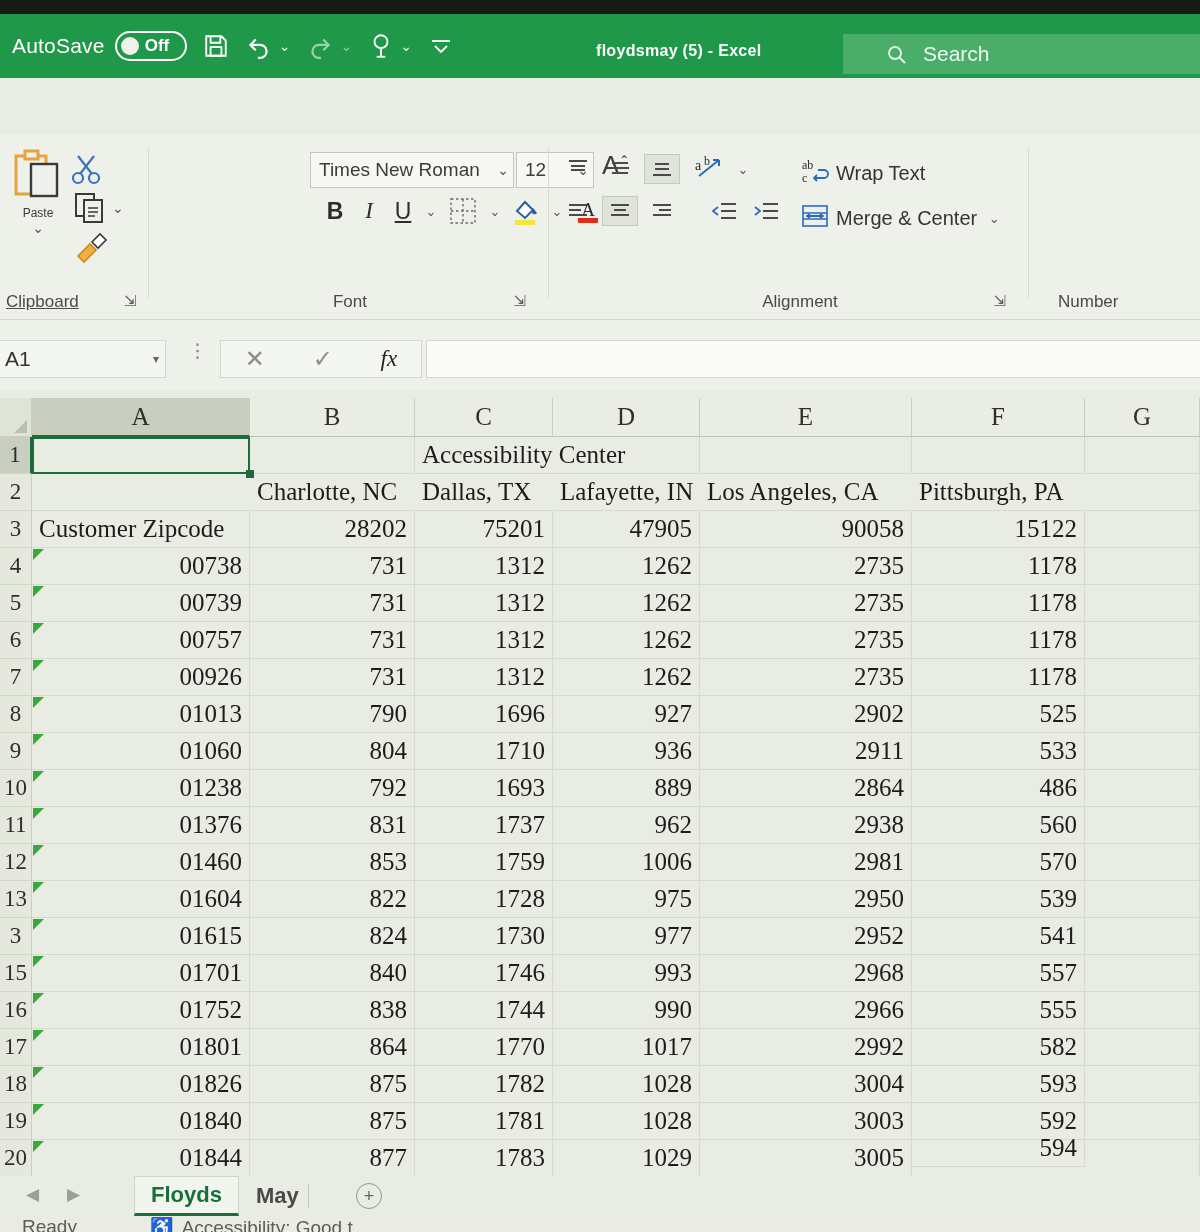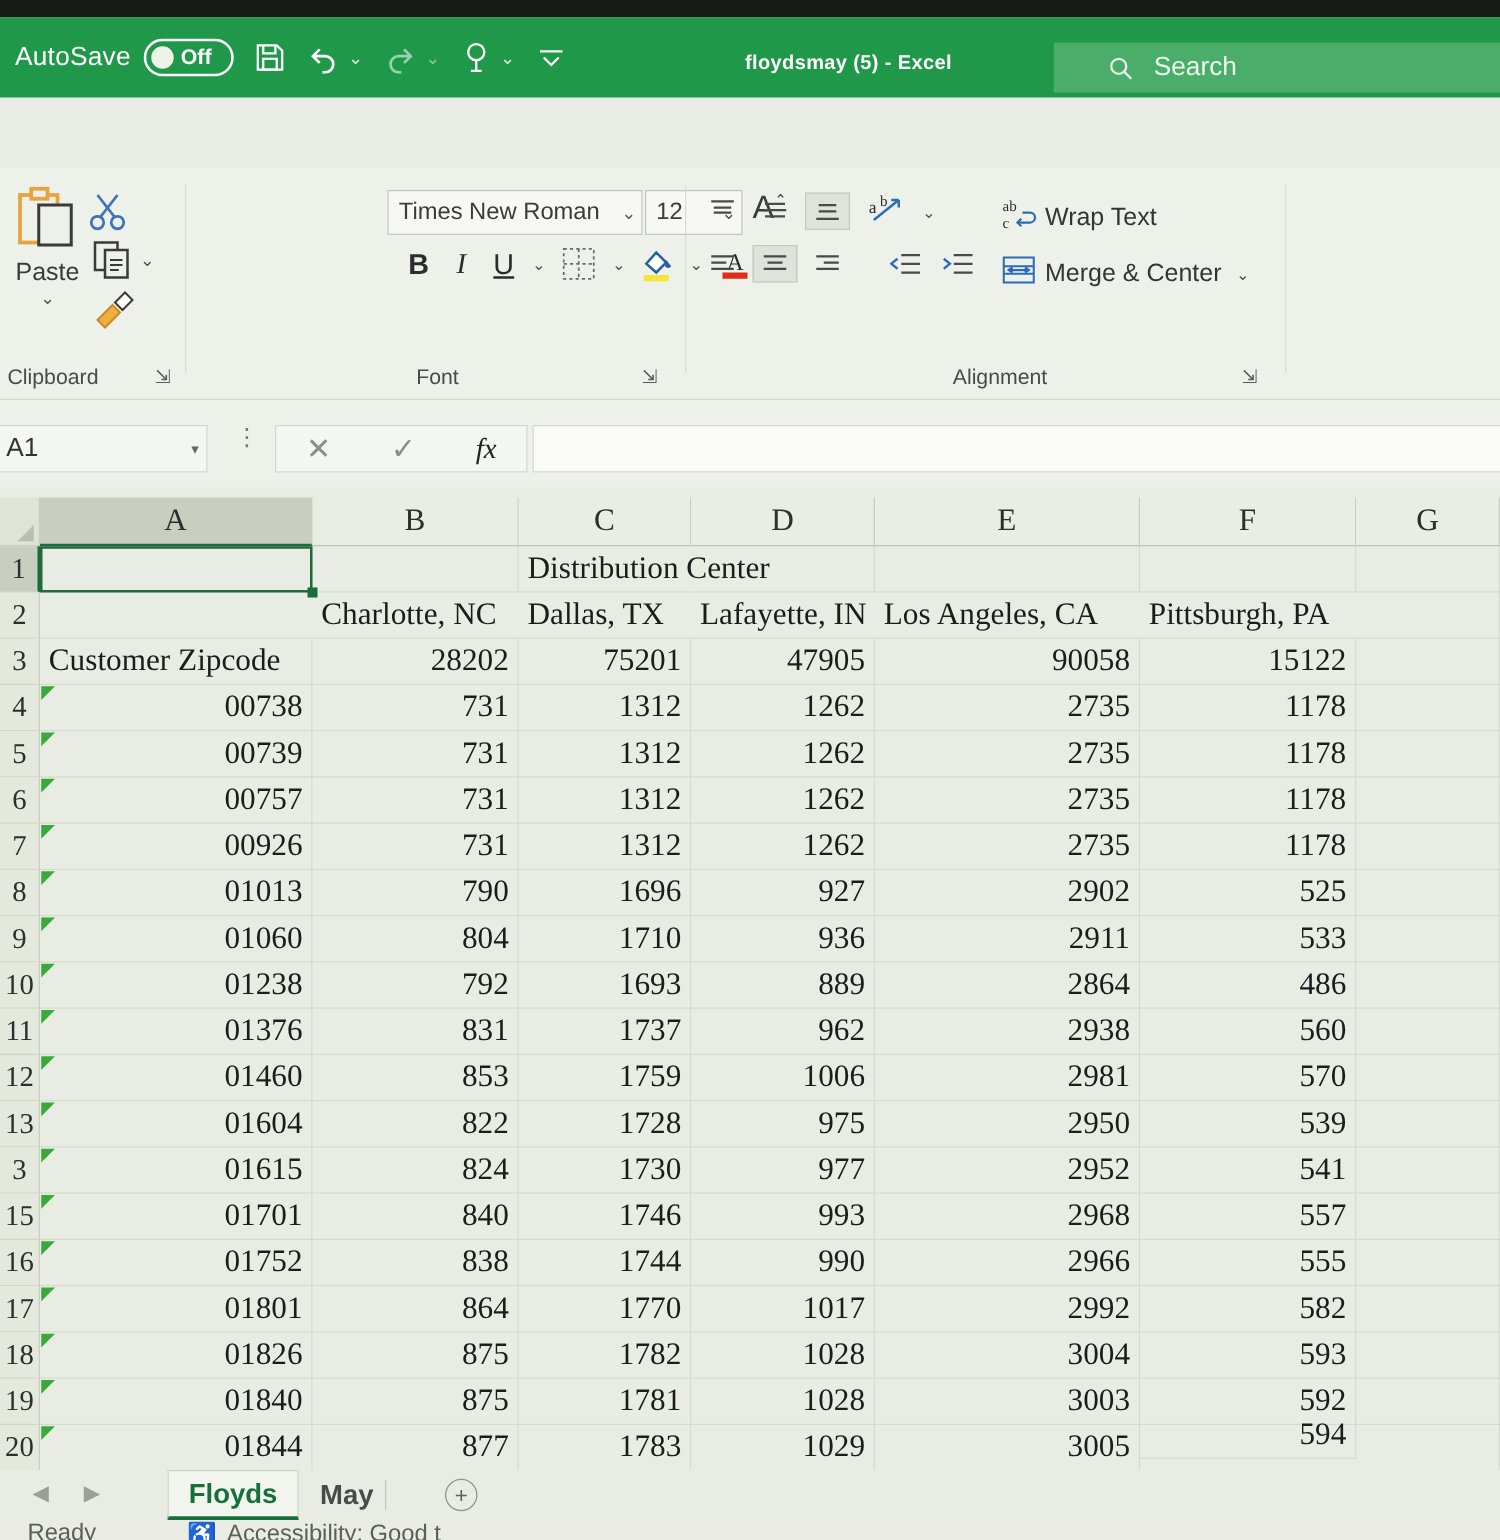--- a/index.html
+++ b/index.html
@@ -64,21 +64,21 @@
   .grp { position:absolute; top:0; height:186px; }
   .grplabel {
     position:absolute; bottom:8px; width:100%; text-align:center;
     font-size:17px; color:#4a4a4a;
   }
   .dialoglauncher { position:absolute; bottom:10px; font-size:15px; color:#5a5a5a; }
   .grpsep { position:absolute; top:14px; width:1px; height:150px; background:#d7dbd1; }
 
   
   .paste-wrap { position:absolute; left:6px; top:14px; width:64px; text-align:center; }
-  .paste-lbl { font-size:20px; color:#3b3b3b; margin-top:2px; }
+  .paste-lbl { font-size:12px; color:#3b3b3b; margin-top:2px; }
   .caret { font-size:14px; color:#555; }
 
   
   .fontname {
     position:absolute; left:160px; top:18px; width:204px; height:36px;
     border:1px solid #c3c7bd; background:#f7f8f4;
     display:flex; align-items:center; padding:0 4px 0 8px; justify-content:space-between;
   }
   .fontname span:first-child { font-size:19px; color:#3b3b3b; white-space:nowrap; }
   .fontsize {
@@ -299,21 +299,21 @@
         </svg>
       </div>
       <div class="caret" style="position:absolute; left:112px; top:66px;">⌄</div>
       <div style="position:absolute; left:72px; top:96px;">
         <svg width="38" height="34" viewBox="0 0 38 34" fill="none">
           <path d="M6 26 L18 14 L24 20 L12 32 Z" fill="#f0b041" stroke="#c98a20" stroke-width="1.6"></path>
           <path d="M20 12 L28 4 L34 10 L26 18 Z" fill="#ffffff" stroke="#3a3a3a" stroke-width="1.6"></path>
         </svg>
       </div>
 
-      <div class="grplabel" style="text-align:right; left:6px; width:auto;">Clipboard</div>
+      <div class="grplabel" style="text-align:right; left:6px; width:auto;text-decoration:underline;">Clipboard</div>
       <div class="dialoglauncher" style="left:124px;">⇲</div>
       <div class="grpsep" style="left:148px;"></div>
     </div>
 
     <div class="grp" style="left:150px; width:400px;">
       <div class="fontname">
         <span>Times New Roman</span>
         <span class="caret">⌄</span>
       </div>
       <div class="fontsize">
@@ -443,20 +443,24 @@
         </span>
         <span>Merge &amp; Center</span>
         <span class="mini-caret">⌄</span>
       </div>
 
       <div class="grplabel" style="left:130px; width:240px;">Alignment</div>
       <div class="dialoglauncher" style="right:24px;">⇲</div>
       <div class="grpsep" style="left:478px;"></div>
     </div>
 
+    <div class="grp" style="left:1030px; width:170px;">
+
+      <div class="grplabel" style="left:28px; width:auto;">Number</div>
+    </div>
   </div>
 
   <div class="fbar"></div>
   <div class="namebox">
     <span class="nbtext">A1</span>
     <span class="nbcaret">▾</span>
   </div>
   <div class="fbar-kebab">⋮</div>
   <div class="fbtns">
     <span class="xm">✕</span>
@@ -494,21 +498,21 @@
         <div class="rh" style="top: 557px;">15</div>
         <div class="rh" style="top: 594px;">16</div>
         <div class="rh" style="top: 631px;">17</div>
         <div class="rh" style="top: 668px;">18</div>
         <div class="rh" style="top: 705px;">19</div>
         <div class="rh" style="top: 742px;">20</div>
       </div>
     <div id="cells">
         <div class="cell l" style="left: 32px; top: 39px; width: 218px;"></div>
         <div class="cell l" style="left: 250px; top: 39px; width: 165px;"></div>
-        <div class="cell l overflow" style="left: 415px; top: 39px; width: 138px;">Distribution Center</div>
+        <div class="cell l overflow" style="left: 415px; top: 39px; width: 138px;">Accessibility Center</div>
         <div class="cell l" style="left: 553px; top: 39px; width: 147px;"></div>
         <div class="cell l" style="left: 700px; top: 39px; width: 212px;"></div>
         <div class="cell l" style="left: 912px; top: 39px; width: 173px;"></div>
         <div class="cell l" style="left: 1085px; top: 39px; width: 115px;"></div>
         <div class="cell l overflow" style="left: 32px; top: 76px; width: 218px;"></div>
         <div class="cell l overflow" style="left: 250px; top: 76px; width: 165px;">Charlotte, NC</div>
         <div class="cell l overflow" style="left: 415px; top: 76px; width: 138px;">Dallas, TX</div>
         <div class="cell l overflow" style="left: 553px; top: 76px; width: 147px;">Lafayette, IN</div>
         <div class="cell l overflow" style="left: 700px; top: 76px; width: 212px;">Los Angeles, CA</div>
         <div class="cell l overflow" style="left: 912px; top: 76px; width: 173px;">Pittsburgh, PA</div>

